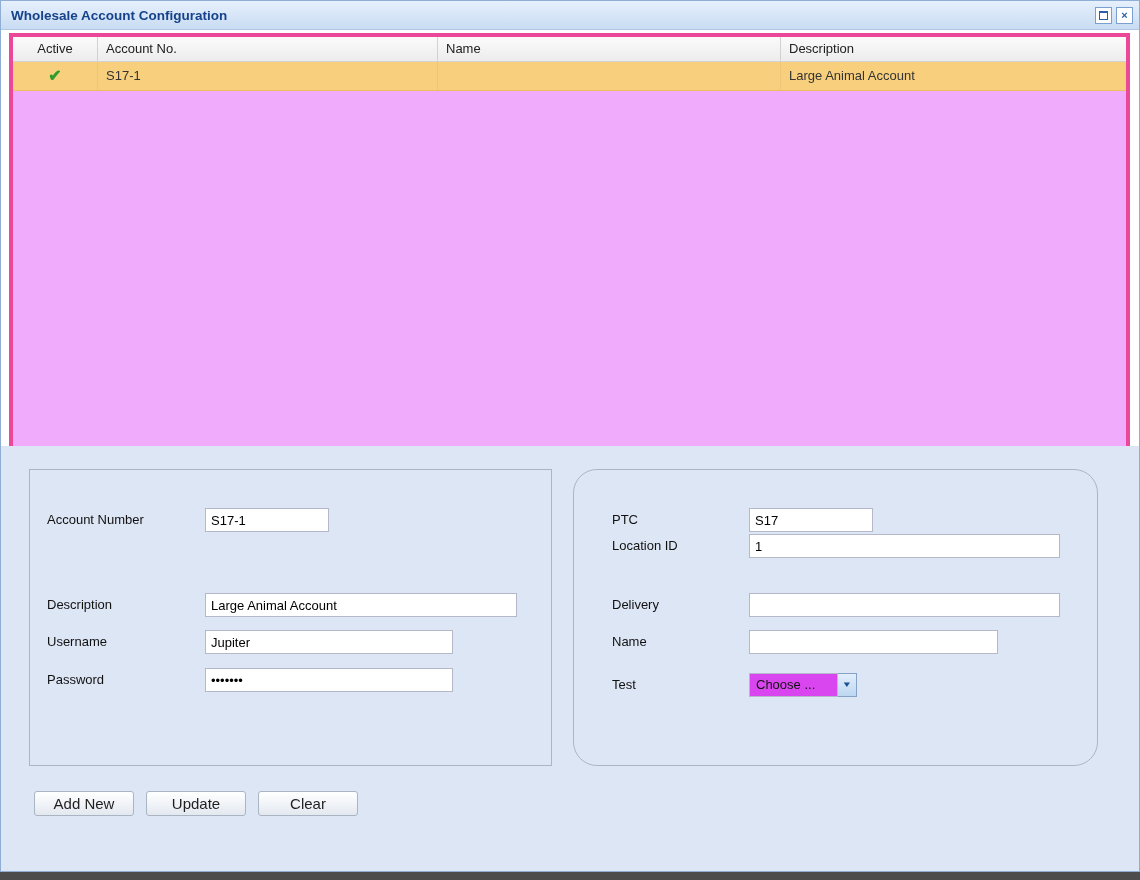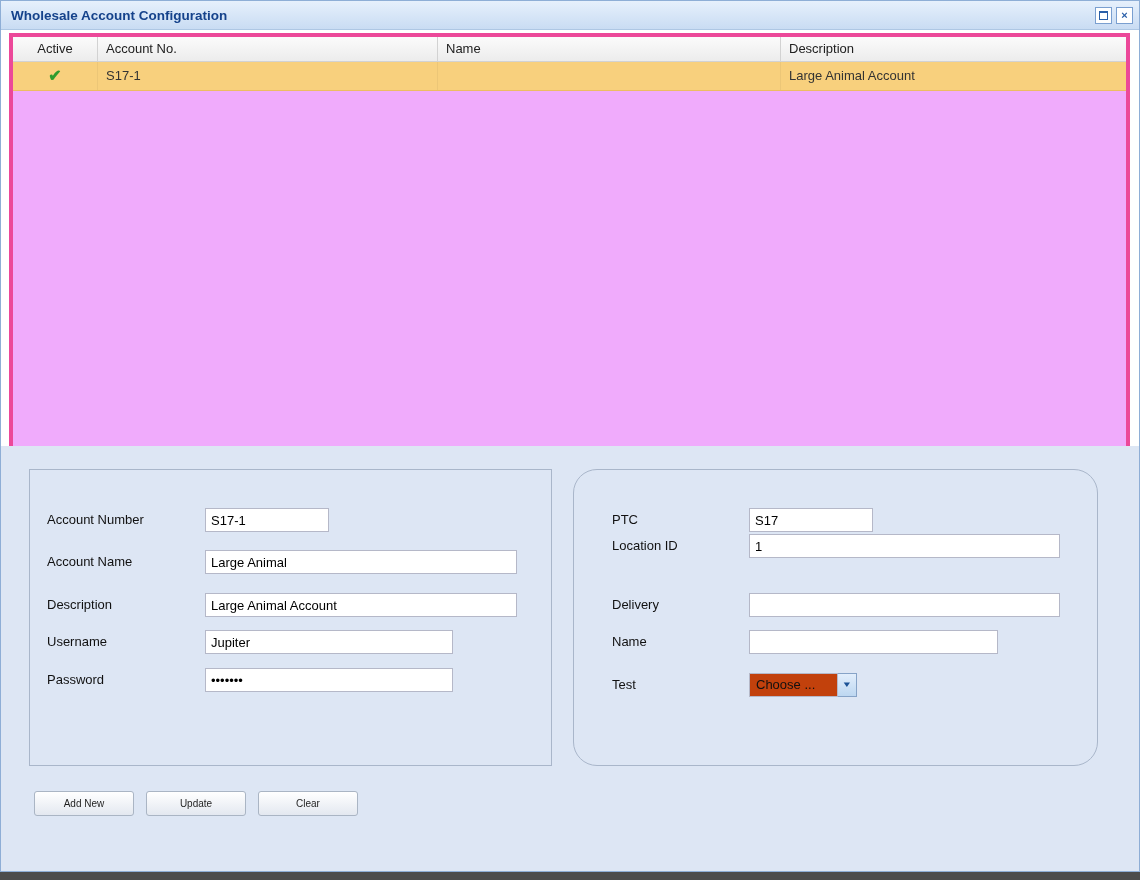--- a/index.html
+++ b/index.html
@@ -43,29 +43,29 @@
   .flabel{position:absolute;left:17px;top:0;line-height:24px;font-size:13px;color:#111;}
   .box-right .flabel{left:38px;}
   .finput{position:absolute;left:175px;top:0;height:24px;border:1px solid #b5b8c8;padding:0 5px;
     font-size:13px;font-family:inherit;color:#000;box-sizing:border-box;background:#fff;}
   .w124{width:124px}.w248{width:248px}.w249{width:249px}.w311{width:311px}.w312{width:312px}
 
   .checkbox{position:absolute;left:175px;top:4px;width:14px;height:14px;border:1px solid #aeb1c0;
     background:linear-gradient(#f5f5f5,#d9d9d9);border-radius:2px;cursor:pointer;box-sizing:border-box;}
 
   .combo{position:absolute;left:175px;top:0;display:flex;height:24px;cursor:pointer;}
-  .combo-text{width:89px;height:24px;border:1px solid #b5b8c8;background:#c2410c;line-height:22px;
+  .combo-text{width:89px;height:24px;border:1px solid #b5b8c8;background:#d946ef;line-height:22px;
     padding:0 6px;font-size:13px;box-sizing:border-box;color:#111;white-space:nowrap;overflow:hidden;}
   .combo-trigger{width:19px;height:24px;box-sizing:border-box;border:1px solid #86a3c7;border-left:none;
     background:linear-gradient(#e2eefc,#bdd7f1);display:flex;align-items:center;justify-content:center;}
   .arrow{font-size:8px;color:#1b5296;transform:scaleX(1.35);line-height:1;}
 
   .btnbar{position:absolute;left:33px;top:345px;display:flex;gap:12px;}
   .btn{min-width:100px;height:25px;border:1px solid #aab5c4;border-radius:3px;
-    background:linear-gradient(#ffffff,#e3e8f0);font-size:10px;color:#1f1f1f;
+    background:linear-gradient(#ffffff,#e3e8f0);font-size:15px;color:#1f1f1f;
     font-family:inherit;cursor:pointer;padding:0 10px;}
 </style>
 </head>
 <body>
 
 <div class="stage">
   <div class="window">
 
     <div class="titlebar">
       <span class="title">Wholesale Account Configuration</span>
@@ -93,24 +93,20 @@
         <div class="gc col-desc">Large Animal Account</div>
       </div>
     </div>
 
     <div class="panel">
 
       <div class="box box-left">
         <div class="frow" style="top:38px;">
           <label class="flabel">Account Number</label>
           <input class="finput w124" value="S17-1" style="">
-        </div>
-        <div class="frow" style="top:80px;">
-          <label class="flabel">Account Name</label>
-          <input class="finput w312" value="Large Animal" style="">
         </div>
         <div class="frow" style="top:123px;">
           <label class="flabel">Description</label>
           <input class="finput w312" value="Large Animal Account" style="">
         </div>
         <div class="frow" style="top:160px;">
           <label class="flabel">Username</label>
           <input class="finput w248" value="Jupiter" style="">
         </div>
         <div class="frow" style="top:198px;">

